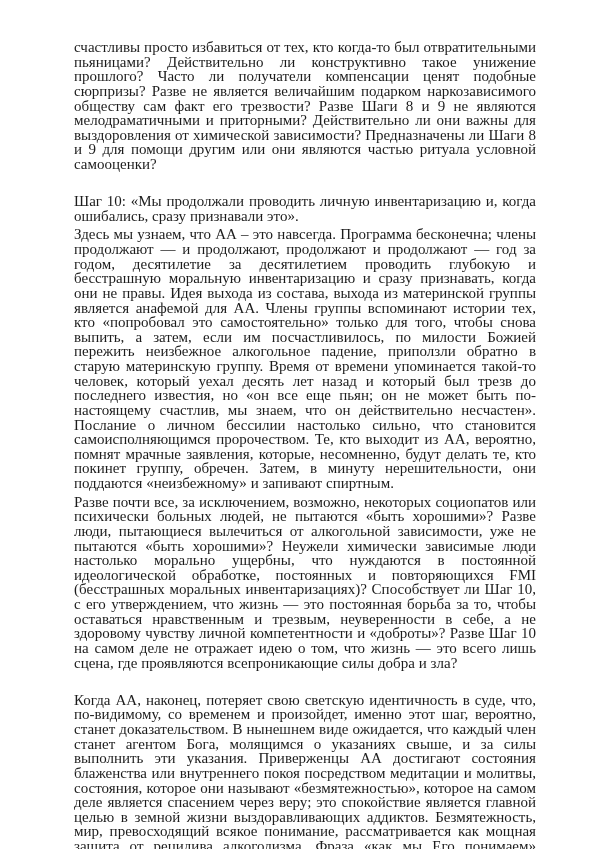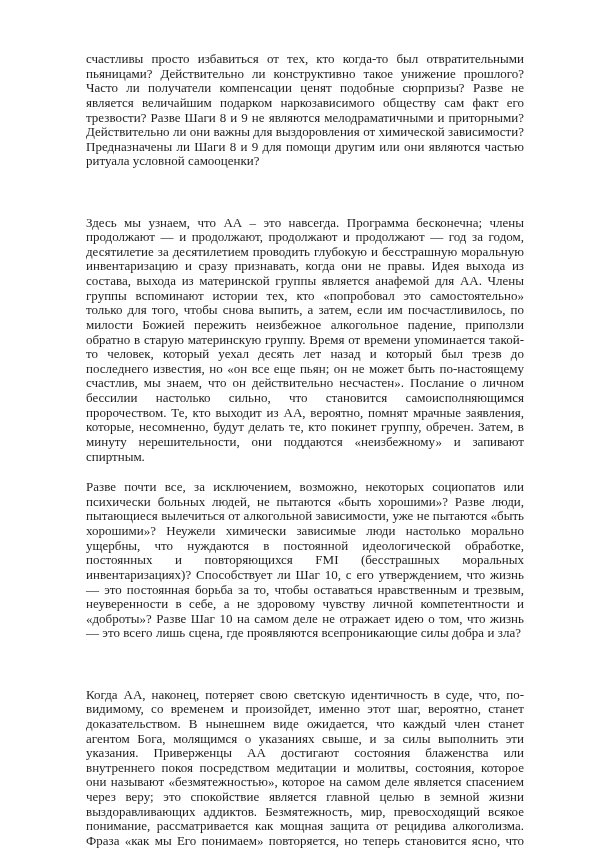--- a/index.html
+++ b/index.html
@@ -23,23 +23,23 @@
     box-sizing: border-box;
     overflow: hidden;
   }
   .text-column {
     position: absolute;
     left: 70px;
     top: 36px;
     width: 470px;
   }
   .para {
-    margin: 16px;
+    margin: 4px;
     padding: 0;
-    font-size: 13px;
+    font-size: 15px;
     line-height: 14.62px;
     text-align: justify;
     text-justify: inter-word;
     color: #1c1c1c;
     hyphens: none;
     word-spacing: 0.1px;
   }
   .para.last-line-natural {
     text-align-last: left;
   }
@@ -53,20 +53,21 @@
 </head>
 <body>
 
 <div class="page">
   <div class="text-column">
 
     <p class="para last-line-natural">счастливы просто избавиться от тех, кто когда-то был отвратительными пьяницами? Действительно ли конструктивно такое унижение прошлого? Часто ли получатели компенсации ценят подобные сюрпризы? Разве не является величайшим подарком наркозависимого обществу сам факт его трезвости? Разве Шаги 8 и 9 не являются мелодраматичными и приторными? Действительно ли они важны для выздоровления от химической зависимости? Предназначены ли Шаги 8 и 9 для помощи другим или они являются частью ритуала условной самооценки?</p>
 
     <div class="block-gap"></div>
 
+    <p class="para last-line-natural">Шаг 10: «Мы продолжали проводить личную инвентаризацию и, когда ошибались, сразу признавали это».</p>
 
     <p class="para last-line-natural">Здесь мы узнаем, что АА – это навсегда. Программа бесконечна; члены продолжают — и продолжают, продолжают и продолжают — год за годом, десятилетие за десятилетием проводить глубокую и бесстрашную моральную инвентаризацию и сразу признавать, когда они не правы. Идея выхода из состава, выхода из материнской группы является анафемой для АА. Члены группы вспоминают истории тех, кто «попробовал это самостоятельно» только для того, чтобы снова выпить, а затем, если им посчастливилось, по милости Божией пережить неизбежное алкогольное падение, приползли обратно в старую материнскую группу. Время от времени упоминается такой-то человек, который уехал десять лет назад и который был трезв до последнего известия, но «он все еще пьян; он не может быть по-настоящему счастлив, мы знаем, что он действительно несчастен». Послание о личном бессилии настолько сильно, что становится самоисполняющимся пророчеством. Те, кто выходит из АА, вероятно, помнят мрачные заявления, которые, несомненно, будут делать те, кто покинет группу, обречен. Затем, в минуту нерешительности, они поддаются «неизбежному» и запивают спиртным.</p>
 
     <p class="para last-line-natural">Разве почти все, за исключением, возможно, некоторых социопатов или психически больных людей, не пытаются «быть хорошими»? Разве люди, пытающиеся вылечиться от алкогольной зависимости, уже не пытаются «быть хорошими»? Неужели химически зависимые люди настолько морально ущербны, что нуждаются в постоянной идеологической обработке, постоянных и повторяющихся FMI (бесстрашных моральных инвентаризациях)? Способствует ли Шаг 10, с его утверждением, что жизнь — это постоянная борьба за то, чтобы оставаться нравственным и трезвым, неуверенности в себе, а не здоровому чувству личной компетентности и «доброты»? Разве Шаг 10 на самом деле не отражает идею о том, что жизнь — это всего лишь сцена, где проявляются всепроникающие силы добра и зла?</p>
 
     <div class="block-gap"></div>
 
 
     <p class="para last-line-natural">Когда АА, наконец, потеряет свою светскую идентичность в суде, что, по-видимому, со временем и произойдет, именно этот шаг, вероятно, станет доказательством. В нынешнем виде ожидается, что каждый член станет агентом Бога, молящимся о указаниях свыше, и за силы выполнить эти указания. Приверженцы АА достигают состояния блаженства или внутреннего покоя посредством медитации и молитвы, состояния, которое они называют «безмятежностью», которое на самом деле является спасением через веру; это спокойствие является главной целью в земной жизни выздоравливающих аддиктов. Безмятежность, мир, превосходящий всякое понимание, рассматривается как мощная защита от рецидива алкоголизма. Фраза «как мы Его понимаем» повторяется, но теперь становится ясно, что рассматриваемое божество весьма специфично: Тот, Кто интересуется аддиктами и слушает их, Тот, Кто посылает сообщения и советы верующим, и Тот, Кто ожидает, что поклонение, молитва, медитация, послушание и частое посещение собраний будут условиями, которые должны быть выполнены, прежде чем будут предоставлены особые милости и прежде чем будет исправлен характер. Не будет ли более точным выражение «так, как Его понимает АА»? Разве это не очень религиозно? Может ли какая-либо программа, кроме монастыря, быть более религиозной, чем эта?</p>
 

